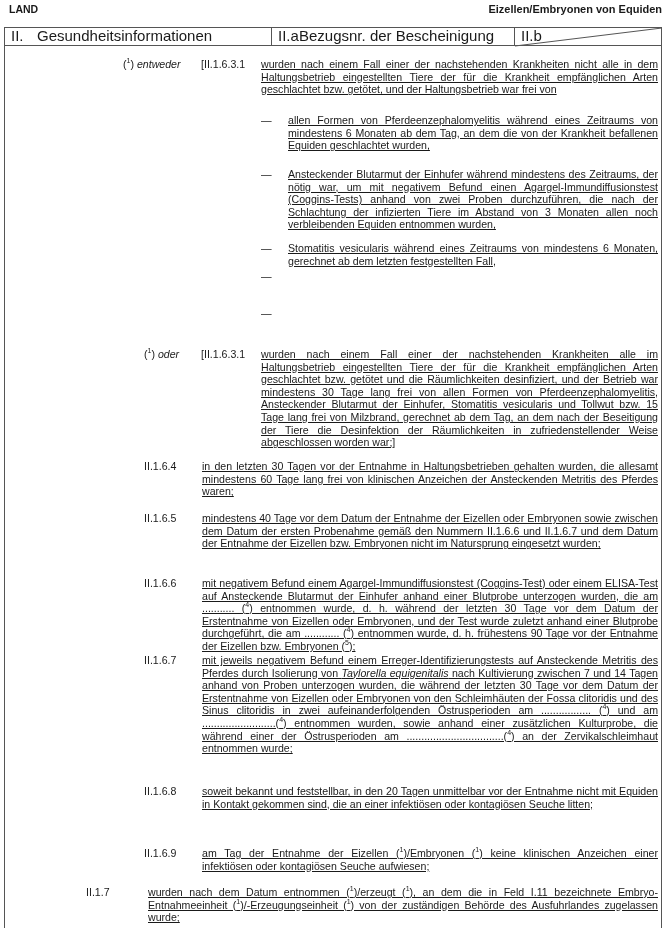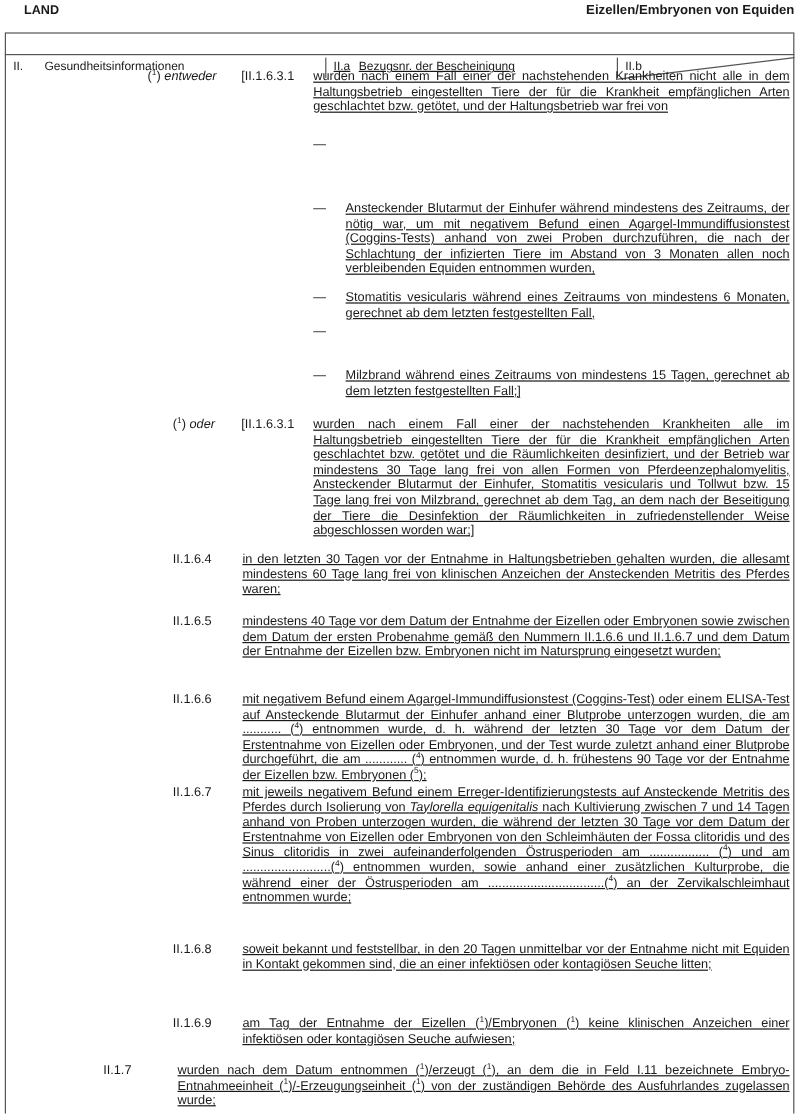--- a/index.html
+++ b/index.html
@@ -1,32 +1,32 @@
 <!DOCTYPE html>
 <html><head>
 <meta charset="utf-8">
 <style>
   html, body { margin: 0; padding: 0; background: #ffffff; }
   body {
     width: 670px; height: 928px; overflow: hidden; position: relative;
     font-family: "Liberation Sans", sans-serif; font-size: 10.6px; color: #1a1a1a;
     line-height: 12.6px;
   }
-  .top-line { position: absolute; top: 3px; left: 20px; right: 8px; height: 14px; }
+  .top-line { position: absolute; top: 3px; left: 9px; right: 8px; height: 14px; }
   .land { position: absolute; left: 0; top: 0; font-weight: bold; font-size: 10.5px; }
   .doc-title { position: absolute; right: 0; top: 0; font-weight: bold; font-size: 11px; }
 
   .header-row {
     position: absolute; top: 27px; left: 4px; width: 658px; height: 19px;
     border: 1px solid #555; box-sizing: border-box; display: flex;
   }
-  .hcell { box-sizing: border-box; height: 100%; display: flex; align-items: center; font-size: 10px; margin-top: 20px; }
+  .hcell { box-sizing: border-box; height: 100%; display: flex; align-items: center; font-size: 15px; }
   .h1 { width: 267px; border-right: 1px solid #555; padding-left: 6px; }
   .h1 .num { width: 26px; }
-  .h2 { width: 243px; border-right: 1px solid #555; padding-left: 6px; text-decoration: underline; }
+  .h2 { width: 243px; border-right: 1px solid #555; padding-left: 6px; }
   .h2 .num { width: 21px; }
   .h3 { flex: 1; padding-left: 6px; position: relative; }
   .h3 svg { position: absolute; left: 0; top: -4px; }
 
   .body-box {
     position: absolute; top: 45px; left: 4px; width: 658px; height: 890px;
     border-left: 1px solid #555; border-right: 1px solid #555; box-sizing: border-box;
   }
   .lbl { position: absolute; white-space: nowrap; }
   .txt { position: absolute; text-align: justify; text-decoration: underline; }
@@ -59,31 +59,31 @@
   </div>
 </div>
 
 <div class="body-box">
 
   <div class="lbl" style="left:118px; top:13px;">(<sup>1</sup>) <span class="it">entweder</span></div>
   <div class="lbl" style="left:196px; top:13px;">[II.1.6.3.1</div>
   <div class="txt" style="left:256px; top:13px; width:397px;">wurden nach einem Fall einer der nachstehenden Krankheiten nicht alle in dem Haltungsbetrieb eingestellten Tiere der für die Krankheit empfänglichen Arten geschlachtet bzw. getötet, und der Haltungsbetrieb war frei von</div>
 
   <div class="dash" style="left:256px; top:69px;">—</div>
+  <div class="txt" style="left:283px; top:69px; width:370px;">allen Formen von Pferdeenzephalomyelitis während eines Zeitraums von mindestens 6 Monaten ab dem Tag, an dem die von der Krankheit befallenen Equiden geschlachtet wurden,</div>
 
   <div class="dash" style="left:256px; top:123px;">—</div>
   <div class="txt" style="left:283px; top:123px; width:370px;">Ansteckender Blutarmut der Einhufer während mindestens des Zeitraums, der nötig war, um mit negativem Befund einen Agargel-Immundiffusionstest (Coggins-Tests) anhand von zwei Proben durchzuführen, die nach der Schlachtung der infizierten Tiere im Abstand von 3 Monaten allen noch verbleibenden Equiden entnommen wurden,</div>
 
   <div class="dash" style="left:256px; top:197px;">—</div>
   <div class="txt" style="left:283px; top:197px; width:370px;">Stomatitis vesicularis während eines Zeitraums von mindestens 6 Monaten, gerechnet ab dem letzten festgestellten Fall,</div>
 
   <div class="dash" style="left:256px; top:225px;">—</div>
 
   <div class="dash" style="left:256px; top:262px;">—</div>
-  <div class="txt" style="left:283px; top:262px; width:370px;">Milzbrand während eines Zeitraums von mindestens 15 Tagen, gerechnet ab dem letzten festgestellten Fall;]</div>
 
   <div class="lbl" style="left:139px; top:303px;">(<sup>1</sup>) <span class="it">oder</span></div>
   <div class="lbl" style="left:196px; top:303px;">[II.1.6.3.1</div>
   <div class="txt" style="left:256px; top:303px; width:397px;">wurden nach einem Fall einer der nachstehenden Krankheiten alle im Haltungsbetrieb eingestellten Tiere der für die Krankheit empfänglichen Arten geschlachtet bzw. getötet und die Räumlichkeiten desinfiziert, und der Betrieb war mindestens 30 Tage lang frei von allen Formen von Pferdeenzephalomyelitis, Ansteckender Blutarmut der Einhufer, Stomatitis vesicularis und Tollwut bzw. 15 Tage lang frei von Milzbrand, gerechnet ab dem Tag, an dem nach der Beseitigung der Tiere die Desinfektion der Räumlichkeiten in zufriedenstellender Weise abgeschlossen worden war;]</div>
 
   <div class="lbl" style="left:139px; top:415px;">II.1.6.4</div>
   <div class="txt" style="left:197px; top:415px; width:456px;">in den letzten 30 Tagen vor der Entnahme in Haltungsbetrieben gehalten wurden, die allesamt mindestens 60 Tage lang frei von klinischen Anzeichen der Ansteckenden Metritis des Pferdes waren;</div>
 
   <div class="lbl" style="left:139px; top:467px;">II.1.6.5</div>
   <div class="txt" style="left:197px; top:467px; width:456px;">mindestens 40 Tage vor dem Datum der Entnahme der Eizellen oder Embryonen sowie zwischen dem Datum der ersten Probenahme gemäß den Nummern II.1.6.6 und II.1.6.7 und dem Datum der Entnahme der Eizellen bzw. Embryonen nicht im Natursprung eingesetzt wurden;</div>

